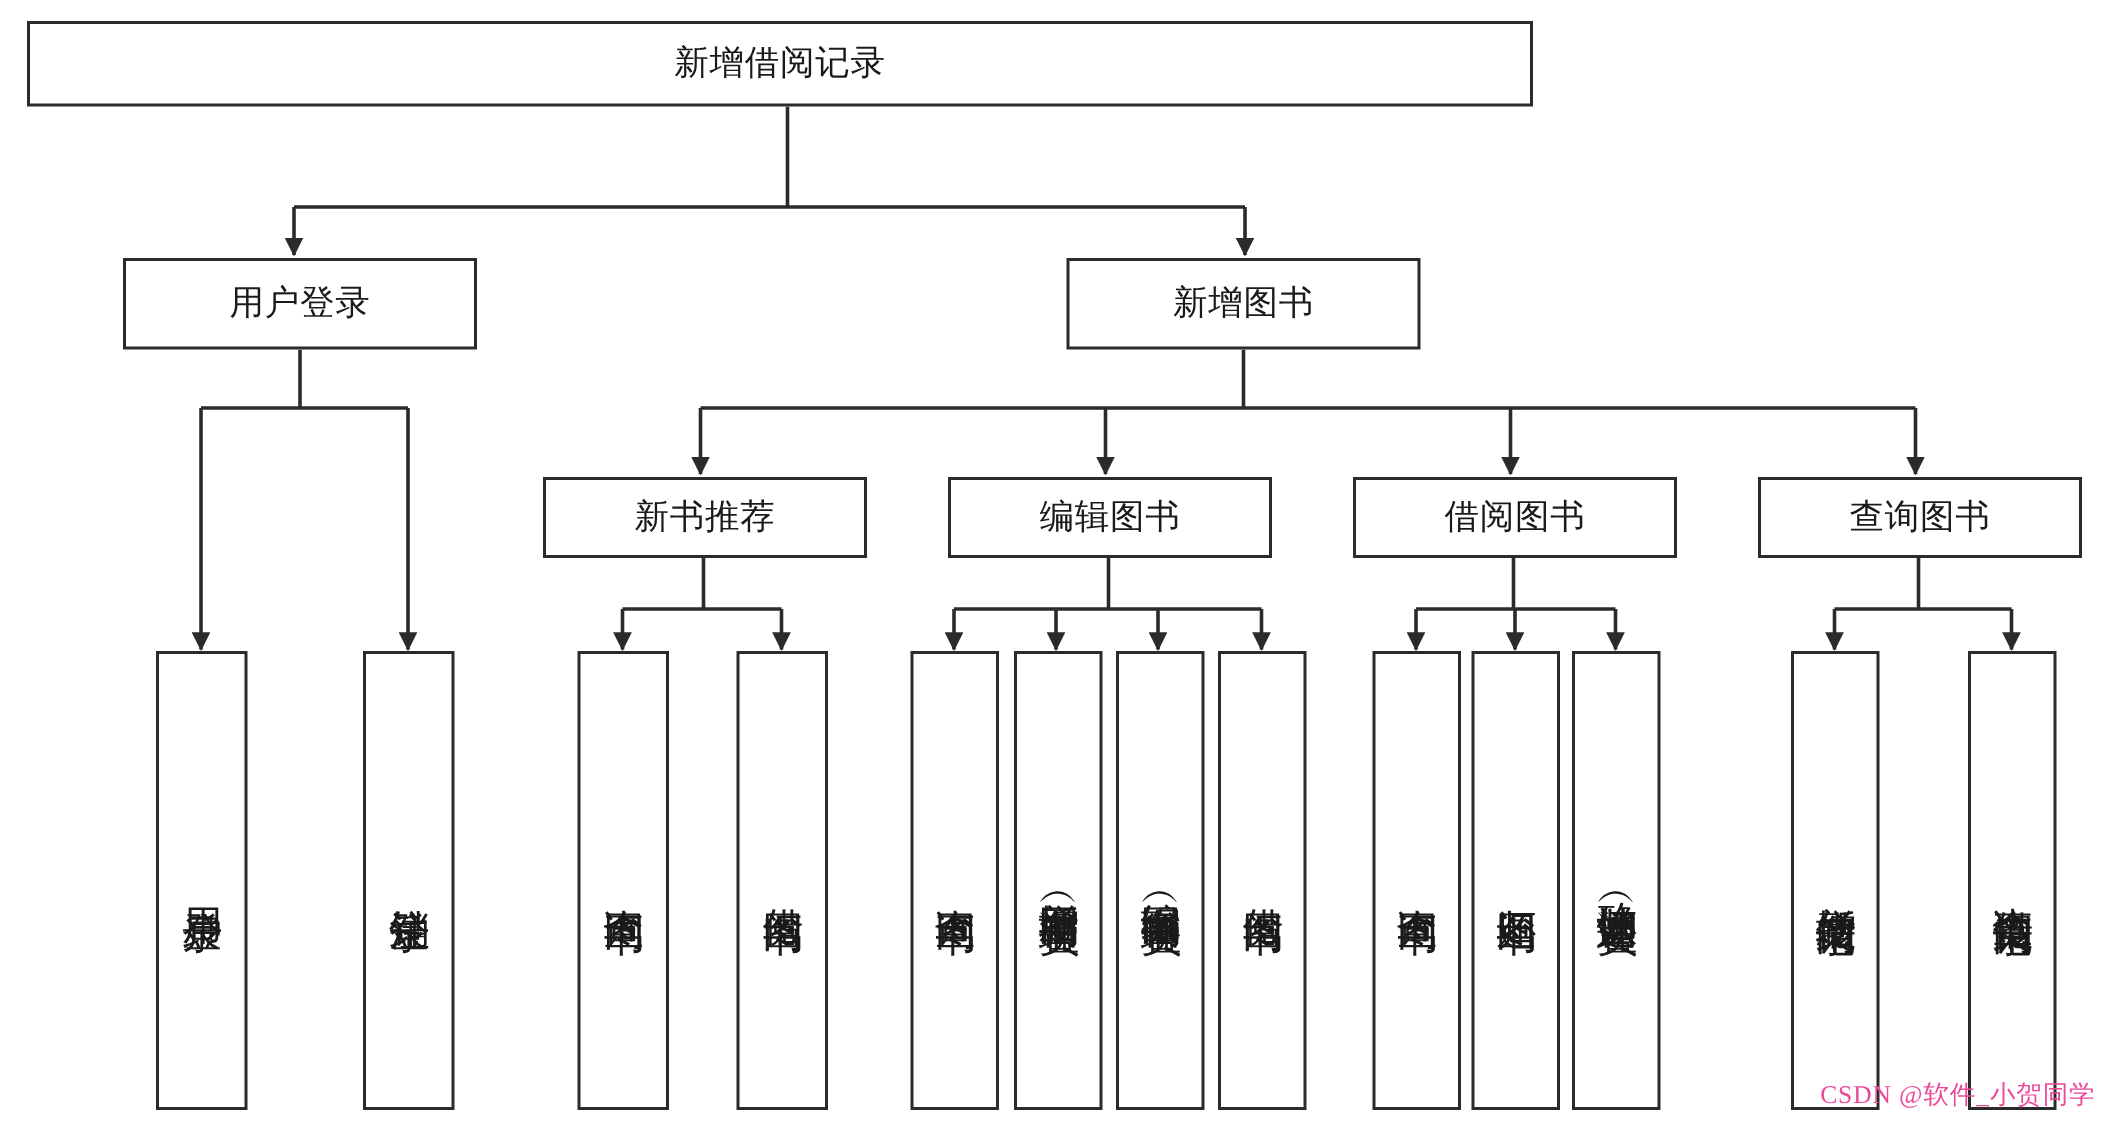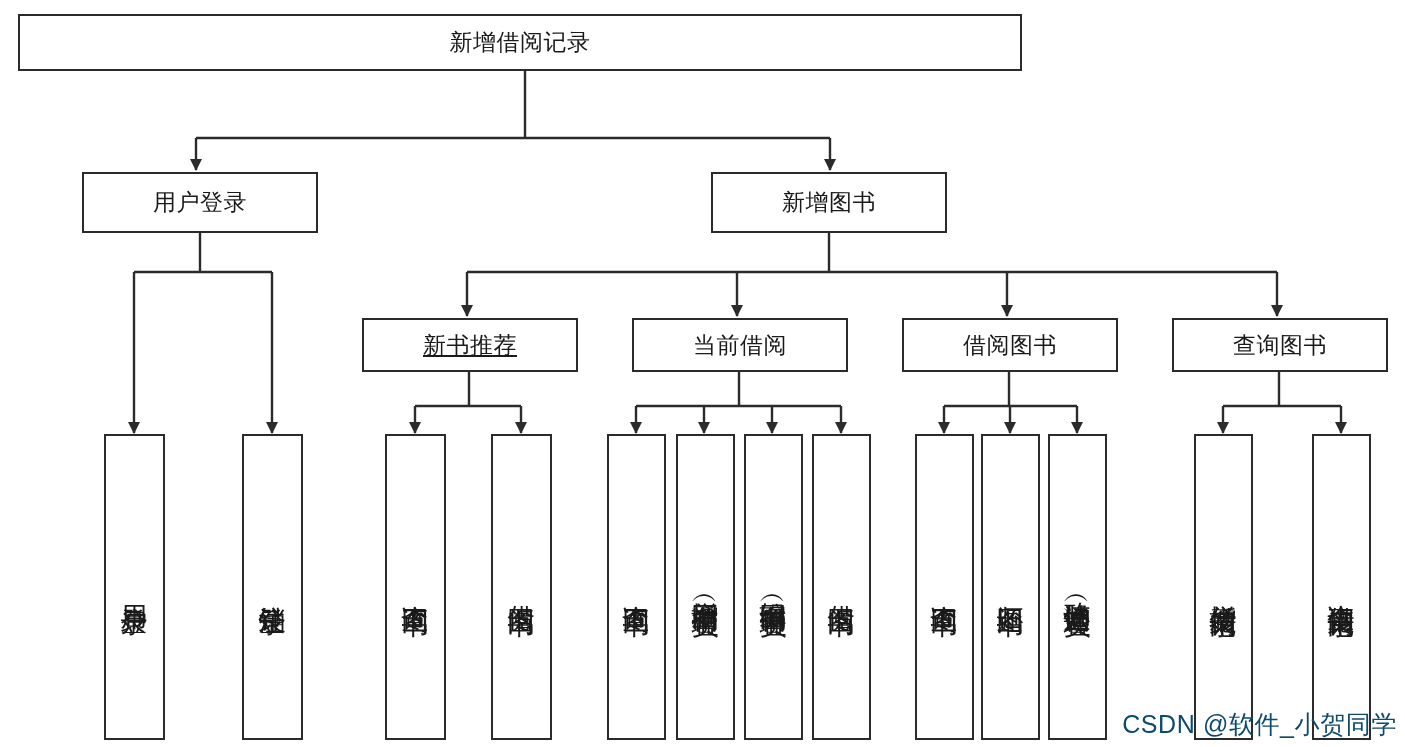--- a/index.html
+++ b/index.html
@@ -58,25 +58,25 @@
     text-orientation: upright;
     font-size: 27px;
     line-height: 1.0;
     letter-spacing: 1.5px;
     max-height: 268px;
   }
   #watermark {
     position: absolute;
     right: 8px;
     bottom: 6px;
-    font-size: 25px;
-    color: #0c4a6e;
+    font-size: 17px;
+    color: #ec4899;
     letter-spacing: 0.6px;
     white-space: nowrap;
-    font-family: Liberation Sans, sans-serif;
+    font-family: Liberation Serif, serif;
   }
 </style>
 </head>
 <body>
 
 <div id="canvas">
 
   <svg id="edges" viewBox="0 0 1405 747" xmlns="http://www.w3.org/2000/svg">
     <defs>
       <marker id="arrow" viewBox="0 0 10 10" refX="9.2" refY="5" markerWidth="5.2" markerHeight="5.2" orient="auto-start-reverse">
@@ -132,25 +132,25 @@
     <span class="lbl">新增借阅记录</span>
   </div>
 
   <div class="node horiz" style="left:82px; top:172px; width:236px; height:61px;">
     <span class="lbl">用户登录</span>
   </div>
   <div class="node horiz" style="left:711px; top:172px; width:236px; height:61px;">
     <span class="lbl">新增图书</span>
   </div>
 
-  <div class="node horiz" style="left:362px; top:318px; width:216px; height:54px;text-decoration:underline;">
+  <div class="node horiz" style="left:362px; top:318px; width:216px; height:54px;">
     <span class="lbl">新书推荐</span>
   </div>
   <div class="node horiz" style="left:632px; top:318px; width:216px; height:54px;">
-    <span class="lbl">当前借阅</span>
+    <span class="lbl">编辑图书</span>
   </div>
   <div class="node horiz" style="left:902px; top:318px; width:216px; height:54px;">
     <span class="lbl">借阅图书</span>
   </div>
   <div class="node horiz" style="left:1172px; top:318px; width:216px; height:54px;">
     <span class="lbl">查询图书</span>
   </div>
 
   <div class="node vert" style="left:104px; top:434px; width:61px; height:306px;">
     <span class="lbl">用户登录</span>

